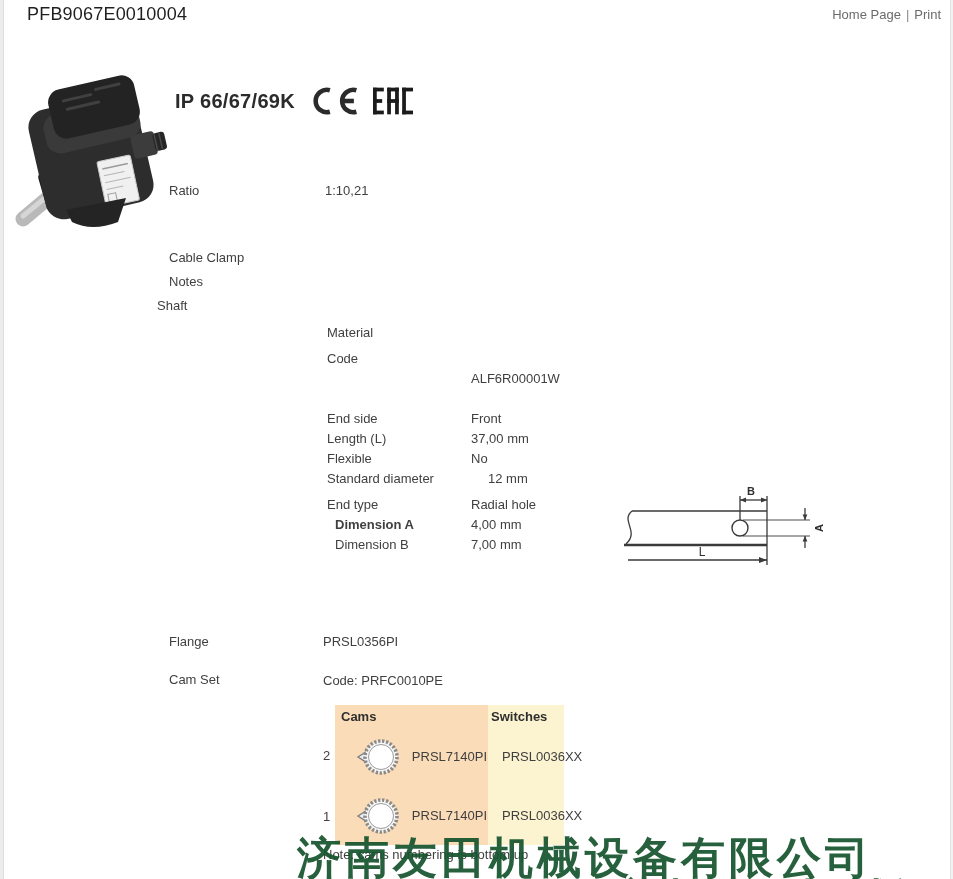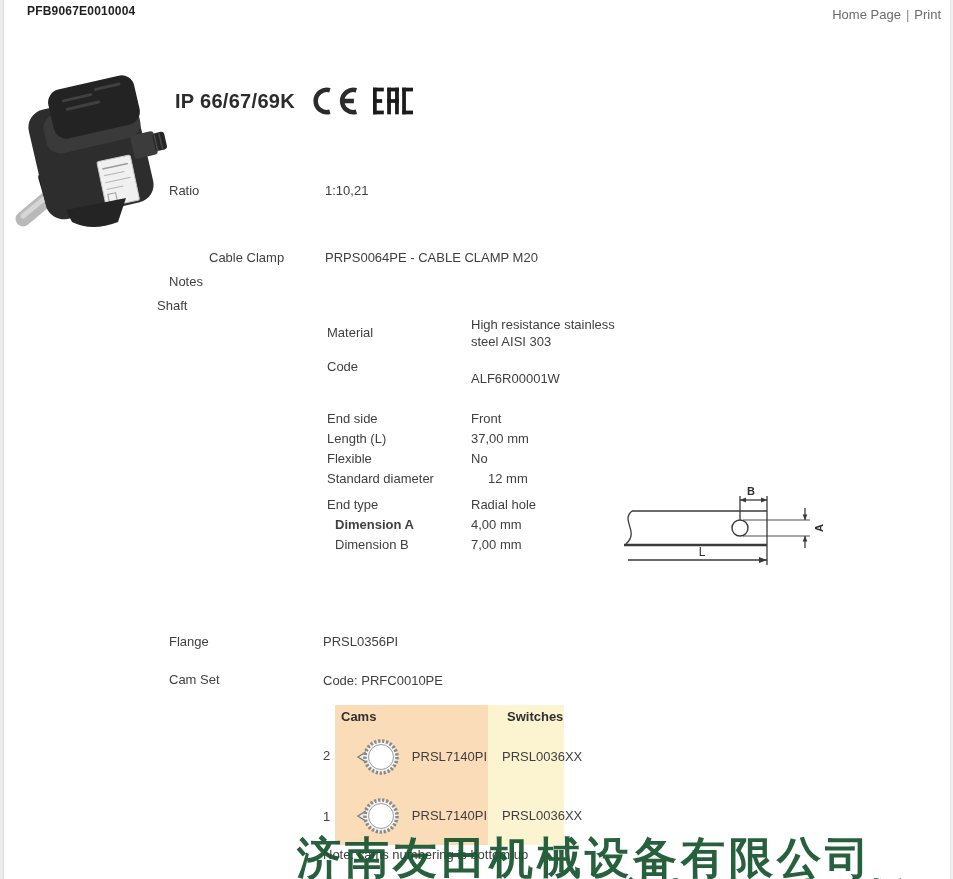--- a/index.html
+++ b/index.html
@@ -6,42 +6,42 @@
   html,body { background:#fff; }
   .page {
     position:relative; width:953px; height:879px; margin:0 auto;
     background:#fff; overflow:hidden;
     font-family:"Liberation Sans","DejaVu Sans",sans-serif;
     color:#3f3f3f;
   }
   .edge-left { position:absolute; left:0; top:0; width:4px; height:879px; background:#ececec; border-right:1px solid #dedede; }
   .edge-right { position:absolute; right:0; top:0; width:3px; height:879px; background:#f1f1f1; border-left:1px solid #e4e4e4; }
 
-  .page-title { position:absolute; left:27px; top:4px; font-size:12px; font-weight:bold; color:#1f1f1f; letter-spacing:.2px; }
+  .page-title { position:absolute; left:27px; top:4px; font-size:18px; font-weight:normal; color:#1f1f1f; letter-spacing:.2px; }
   .top-nav { position:absolute; right:12px; top:7px; font-size:13px; color:#6b6b6b; }
   .top-nav a { color:#6b6b6b; text-decoration:none; cursor:pointer; }
   .nav-sep { margin:0 5px; color:#8a8a8a; }
 
   .photo { position:absolute; left:6px; top:70px; width:162px; height:166px; }
 
   .ip-row { position:absolute; left:175px; top:84px; display:flex; align-items:center; gap:10px;justify-content:flex-end; }
   .ip-text { font-size:20px; font-weight:bold; color:#2b2b2b; letter-spacing:.3px; }
   .mark-svg { display:block; }
 
   .lbl, .val { position:absolute; font-size:13px; line-height:17px; color:#3f3f3f; white-space:nowrap; }
   .wrapval { white-space:normal; width:155px; }
 
   .drawing { position:absolute; left:610px; top:483px; }
 
   .cam-table { position:absolute; left:335px; top:705px; display:grid; grid-template-columns:153px 76px; font-size:13px; }
   .ct-head { height:22px; font-weight:bold; color:#2f2f2f; display:flex; align-items:center; }
   .ct-cams-bg { background:#fadcb9; }
   .ct-sw-bg { background:#fcf3d1; }
   .ct-head.ct-cams-bg { padding-left:6px; }
-  .ct-head.ct-sw-bg { padding-left:19px; }
+  .ct-head.ct-sw-bg { padding-left:3px; }
   .ct-cam-cell { height:59px; display:flex; align-items:center; padding-left:18px; }
   .ct-cam-code { margin-left:auto; padding-right:1px; }
   .ct-sw-cell { height:59px; display:flex; align-items:center; padding-left:14px; }
   .row-num { position:absolute; font-size:13px; color:#3f3f3f; }
   .table-note { position:absolute; left:323px; top:847px; font-size:13px; color:#3f3f3f; }
 
   .watermark { position:absolute; font-weight:bold; font-size:44px; letter-spacing:4px;
     color:#14532d; opacity:.92; white-space:nowrap; z-index:5; pointer-events:none;
     font-family:"DejaVu Sans","Liberation Sans",sans-serif; }
   .wm1 { left:297px; top:829px; }
@@ -108,30 +108,28 @@
         <rect x="17" y="13.75" width="14" height="4.5"></rect>
       <rect x="35" y="0" width="4.5" height="32"></rect>
         <rect x="35" y="0" width="13" height="4.5"></rect>
         <rect x="35" y="27.5" width="13" height="4.5"></rect>
     </svg>
   </div>
 
   <div class="lbl" style="left:169px; top:182px;">Ratio</div>
   <div class="val" style="left:325px; top:182px;">1:10,21</div>
 
-  <div class="lbl" style="left:169px; top:249px;margin-left:40px;">Cable Clamp</div>
-  <div class="val" style="left:325px; top:249px;">PRPS0064PE - CABLE CLAMP M20</div>
+  <div class="lbl" style="left:169px; top:249px;">Cable Clamp</div>
 
   <div class="lbl" style="left:169px; top:273px;">Notes</div>
   <div class="lbl" style="left:157px; top:297px;">Shaft</div>
 
   <div class="lbl" style="left:327px; top:324px;">Material</div>
-  <div class="val wrapval" style="left:471px; top:316px;">High resistance stainless steel AISI 303</div>
-
-  <div class="lbl" style="left:327px; top:358px;">Code</div>
+
+  <div class="lbl" style="left:327px; top:350px;">Code</div>
   <div class="val" style="left:471px; top:370px;">ALF6R00001W</div>
 
   <div class="lbl" style="left:327px; top:410px;">End side</div>
   <div class="val" style="left:471px; top:410px;">Front</div>
   <div class="lbl" style="left:327px; top:430px;">Length (L)</div>
   <div class="val" style="left:471px; top:430px;">37,00 mm</div>
   <div class="lbl" style="left:327px; top:450px;">Flexible</div>
   <div class="val" style="left:471px; top:450px;">No</div>
   <div class="lbl" style="left:327px; top:470px;">Standard diameter</div>
   <div class="val" style="left:471px; top:470px;margin-left:17px;">12 mm</div>

